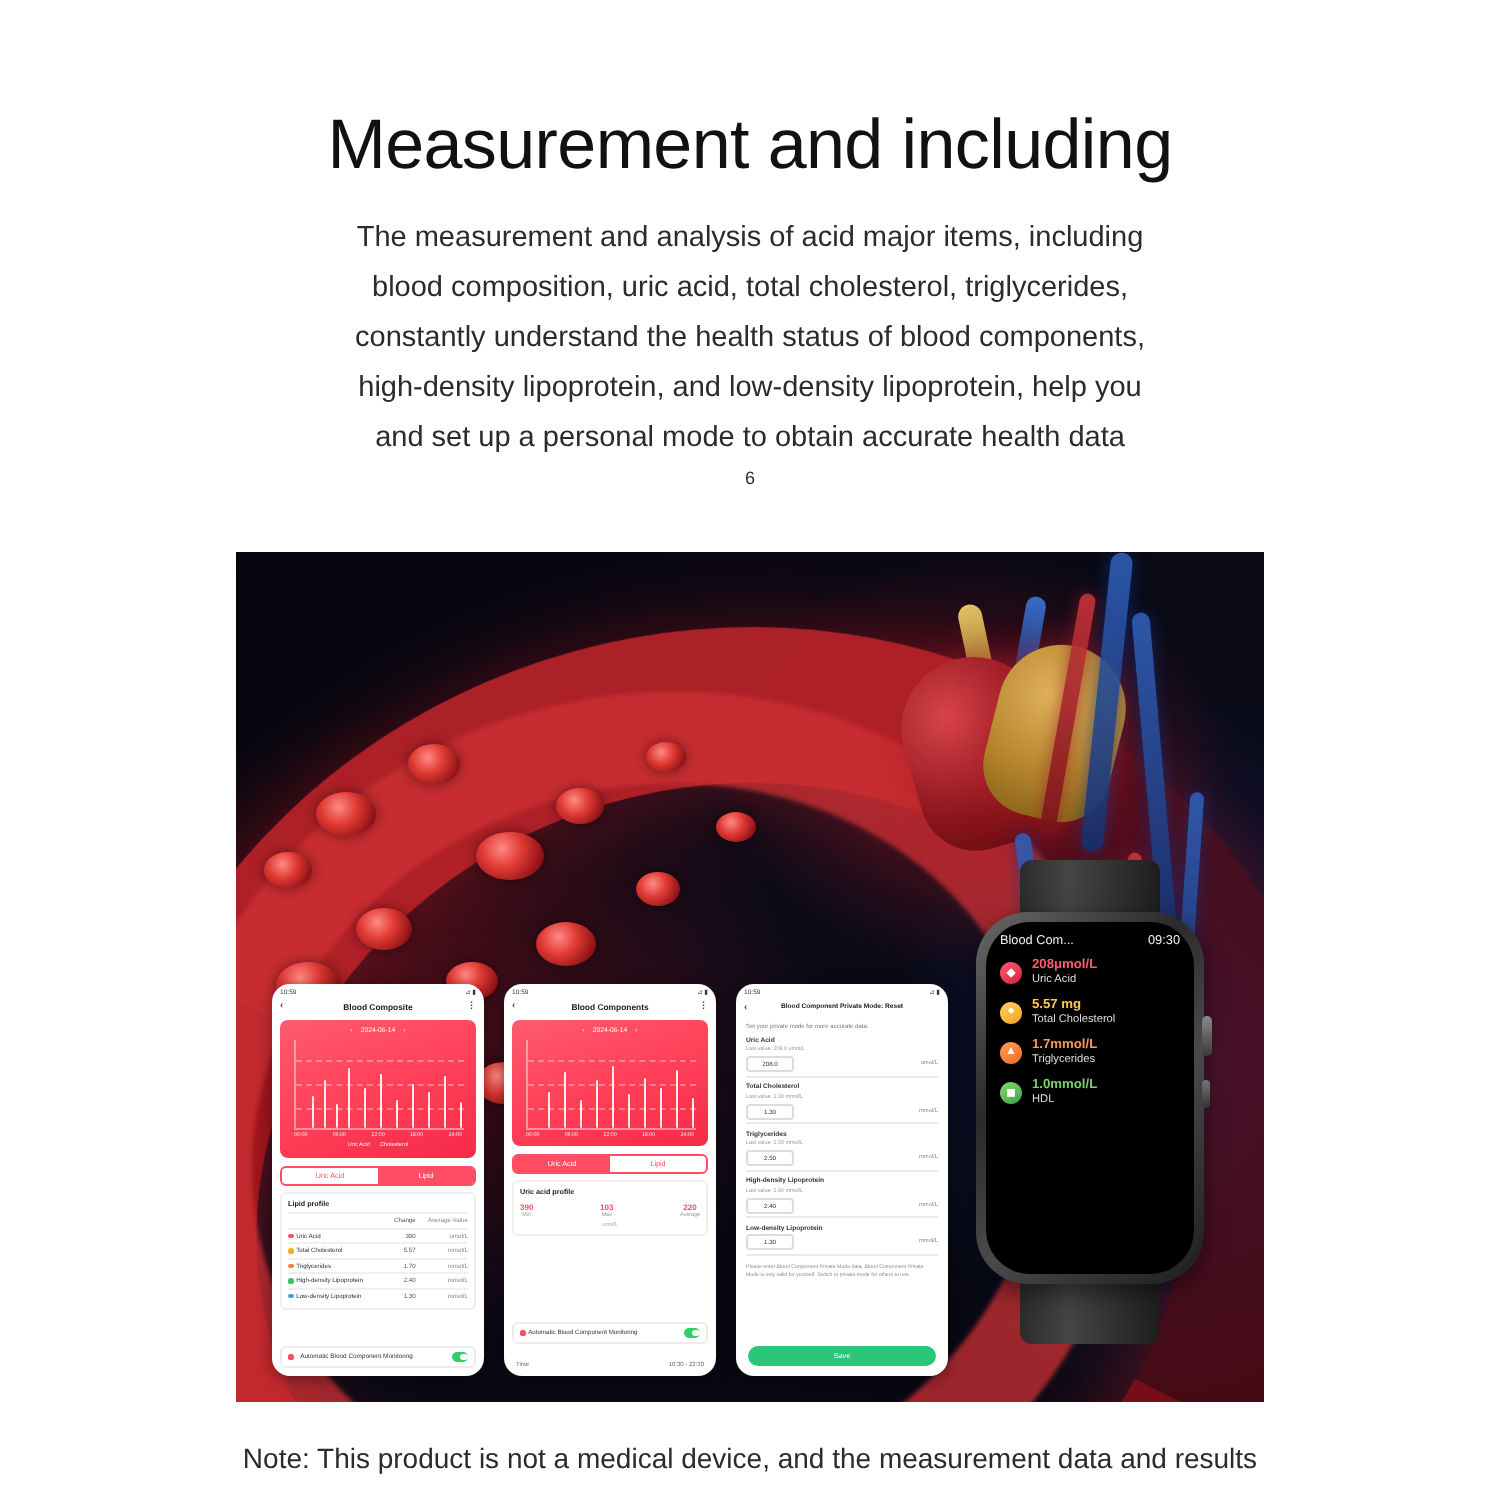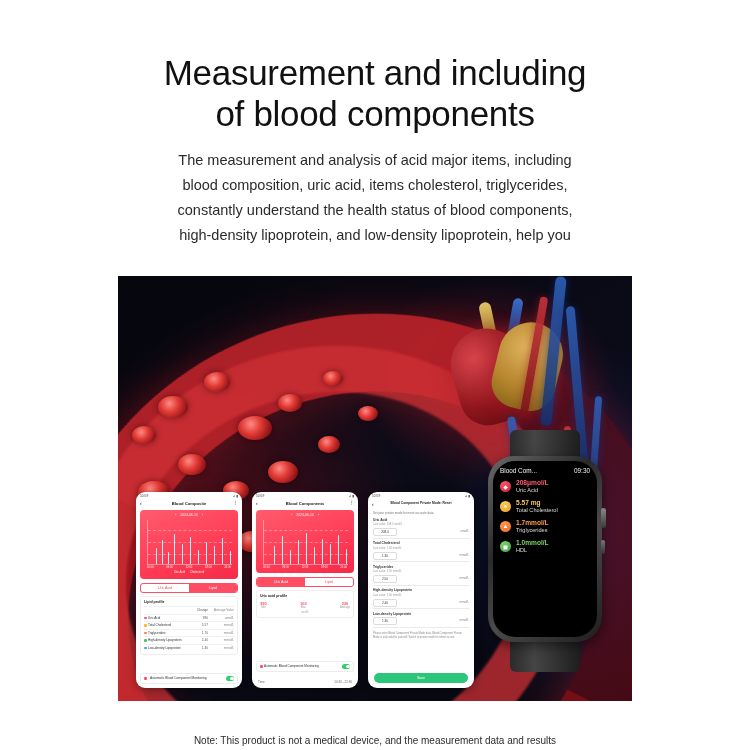--- a/index.html
+++ b/index.html
@@ -265,40 +265,43 @@
   .w-ico.g{background:linear-gradient(145deg,#8bd96b,#3ba24a);}
   .w-val{font-size:6.6px;font-weight:bold;}
   .w-val.red{color:#ff5a6e;}
   .w-val.yel{color:#ffc857;}
   .w-val.org{color:#ff9a55;}
   .w-val.grn{color:#7fd169;}
   .w-lbl{font-size:5.6px;color:#dcdcdc;margin-top:1px;}
 
   
   .note{
-    position:absolute;left:0;right:0;bottom:0;
-    text-align:center;font-size:10px;line-height:18px;color:#2b2b2b;
+    position:absolute;left:0;right:0;bottom:12px;
+    text-align:center;font-size:14px;line-height:18px;color:#2b2b2b;
   }
   .note span{display:block;}
 </style>
 </head>
 <body>
 
 <div class="page">
 
   <div class="headline">
     <span>Measurement and including</span>
-    <span>of blood components</span>
   </div>
 
   <div class="subcopy">
     <span>The measurement and analysis of acid major items, including</span>
-    <span>blood composition, uric acid, items cholesterol, triglycerides,</span>
+    <span>blood composition, uric acid, total cholesterol, triglycerides,</span>
     <span>constantly understand the health status of blood components,</span>
     <span>high-density lipoprotein, and low-density lipoprotein, help you</span>
+    <span>
+      <span>and set up a personal mode to obtain accurate health data</span>
+        <span class="sup">6</span>
+    </span>
   </div>
 
   <div class="hero">
     <div class="hero-bg"></div>
     <div class="artery"></div>
     <div class="artery-inner"></div>
 
     <div class="cells">
       <div class="cell" style="left:40px;top:120px;width:30px;height:22px;"></div>
       <div class="cell" style="left:86px;top:96px;width:26px;height:20px;"></div>

